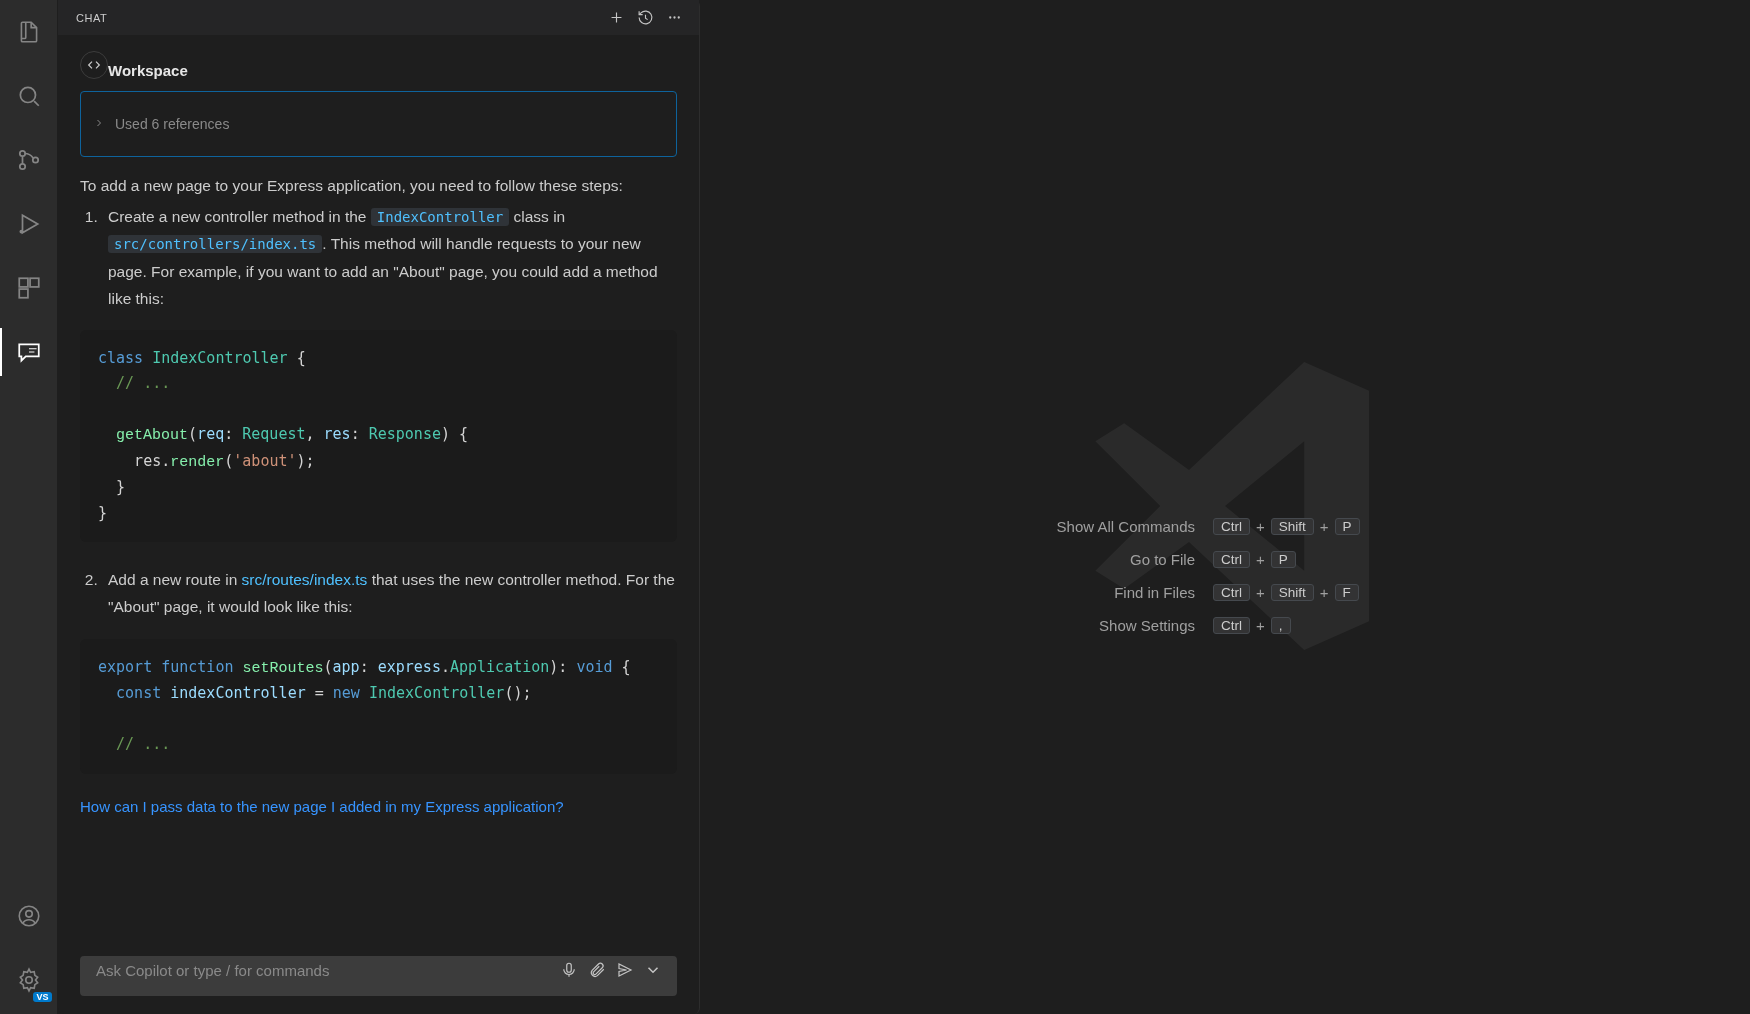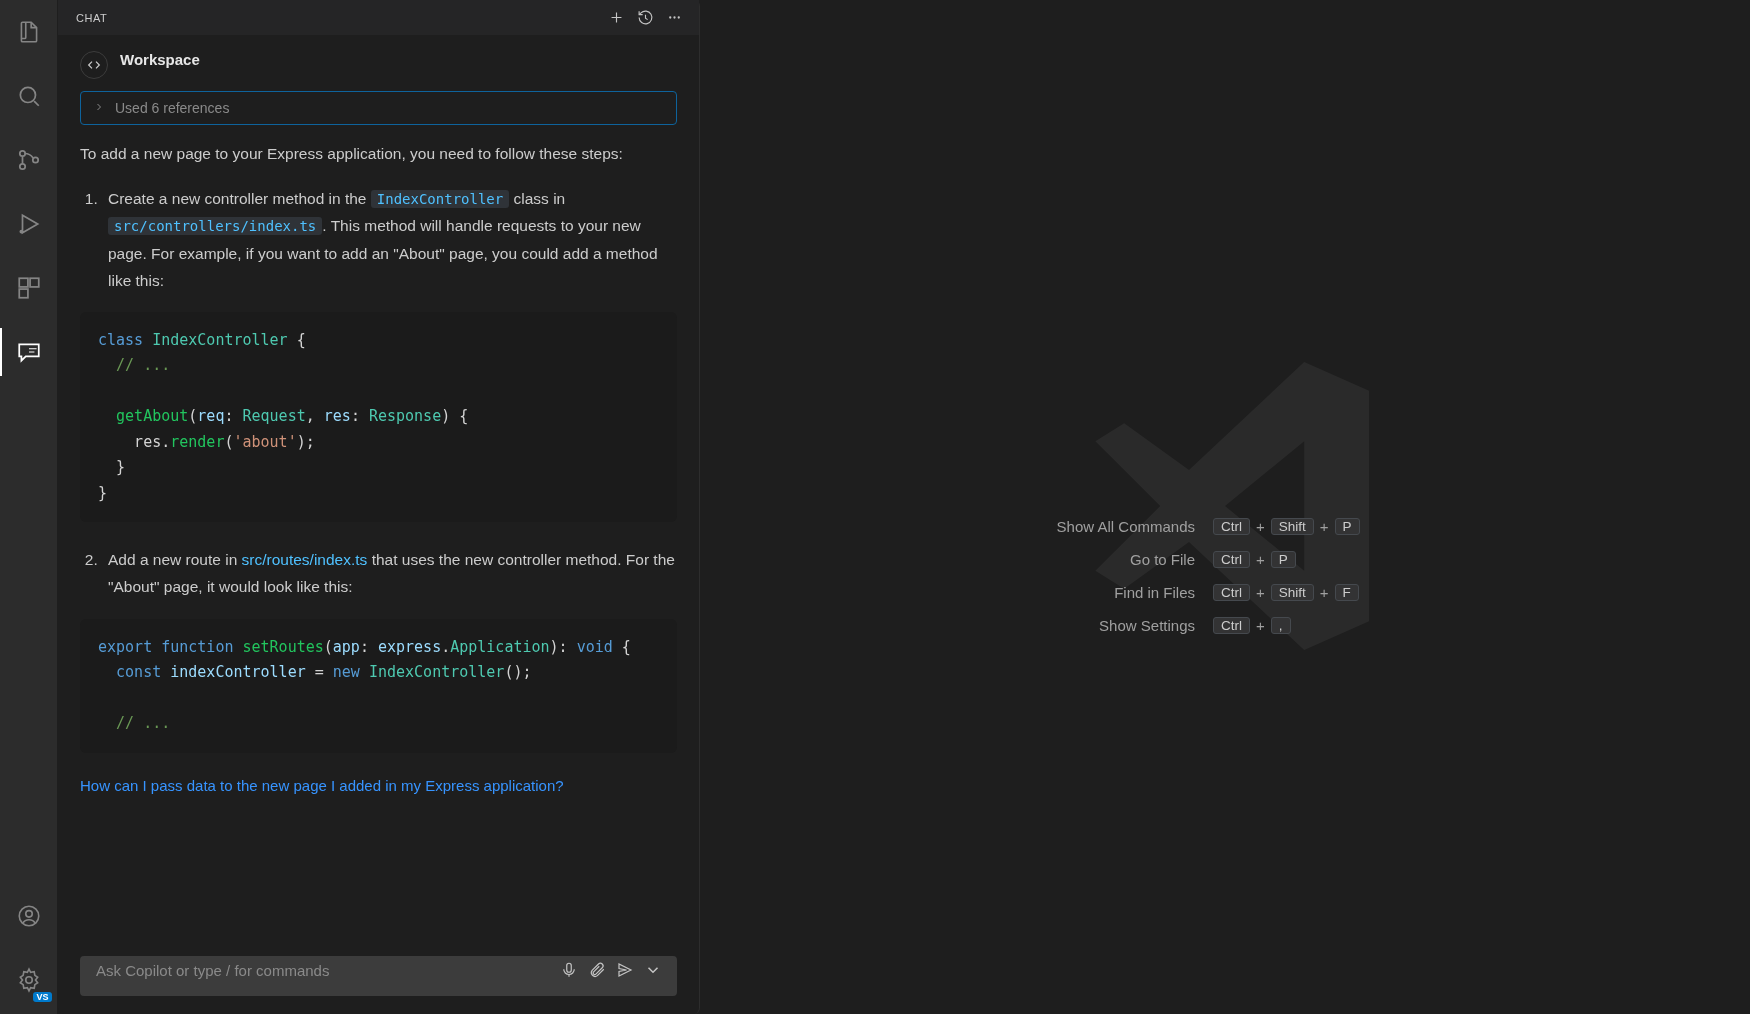--- a/index.html
+++ b/index.html
@@ -15,35 +15,35 @@
   .act-item svg{width:26px;height:26px;}
   .badge-vs{position:absolute;bottom:2px;right:6px;font-size:9px;background:#007acc;color:#fff;padding:0 3px;border-radius:3px;font-weight:600;}
   
   .chatpanel{width:642px;background:#1e1e1e;display:flex;flex-direction:column;border-right:1px solid #2d2d2d;flex-shrink:0;border-radius:6px;}
   .chat-header{height:35px;background:#252526;display:flex;align-items:center;padding:0 10px 0 18px;}
   .chat-header .title{font-size:11px;letter-spacing:0.5px;color:#cccccc;}
   .chat-header .spacer{flex:1;}
   .chat-header .hicon{color:#c5c5c5;padding:4px 6px;display:flex;align-items:center;}
   .chat-header .hicon svg{width:17px;height:17px;}
   .chat-body{flex:1;overflow-y:auto;padding:16px 22px 10px 22px;}
-  .agent-row{display:flex;align-items:flex-start;gap:12px;margin-bottom:12px;}
+  .agent-row{display:flex;align-items:flex-end;gap:0;margin-bottom:12px;}
   .agent-icon{width:28px;height:28px;border-radius:50%;border:1px solid #3c3c3c;display:flex;align-items:center;justify-content:center;color:#cccccc;}
   .agent-icon svg{width:16px;height:16px;}
   .agent-name{font-weight:600;color:#e7e7e7;font-size:15px;}
-  .refs-box{border:1px solid #0e639c;border-radius:4px;padding:8px 12px;display:flex;align-items:center;gap:10px;margin-bottom:16px;}
+  .refs-box{border:1px solid #0e639c;border-radius:4px;padding:24px 12px;display:flex;align-items:center;gap:10px;margin-bottom:16px;}
   .refs-box .chev{color:#8a8a8a;}
   .refs-box .txt{color:#8a8a8a;font-size:14px;}
-  .para{font-size:15.5px;line-height:1.7;color:#cccccc;margin:0 0 18px 0;}
+  .para{font-size:15.5px;line-height:1.7;color:#cccccc;margin:0 0 4px 0;}
   ol.steps{margin:0 0 0 22px;padding:0;}
   ol.steps li{font-size:15.5px;line-height:1.75;color:#cccccc;margin-bottom:18px;padding-left:6px;}
   .tok{font-family:Menlo,Consolas,monospace;background:#2f3338;color:#4fc1ff;padding:1px 6px;border-radius:3px;font-size:14px;}
   .lnk{color:#4fc1ff;}
   .codeblock{background:#1b1b1b;border-radius:6px;padding:16px 18px;margin:0 0 24px 0;font-family:Menlo,Consolas,monospace;font-size:15px;line-height:1.7;white-space:pre;overflow-x:auto;}
   .kw{color:#569cd6;}
-  .fn{color:#22c55e;}
+  .fn{color:#86efac;font-family:Liberation Mono, monospace;}
   .cls{color:#4ec9b0;}
   .var{color:#9cdcfe;}
   .pn{color:#d4d4d4;}
   .str{color:#ce9178;}
   .cmt{color:#6a9955;}
   .suggest{color:#3794ff;font-size:15px;margin:10px 0 14px 0;}
   .chat-input-wrap{padding:0 22px 18px 22px;}
   .chat-input{background:#3c3c3c;border-radius:4px;height:40px;display:flex;align-items:center;padding:0 10px 12px 14px;}
   .chat-input input{flex:1;background:transparent;border:none;outline:none;color:#cccccc;font-size:15px;}
   .chat-input input::placeholder{color:#8a8a8a;}

